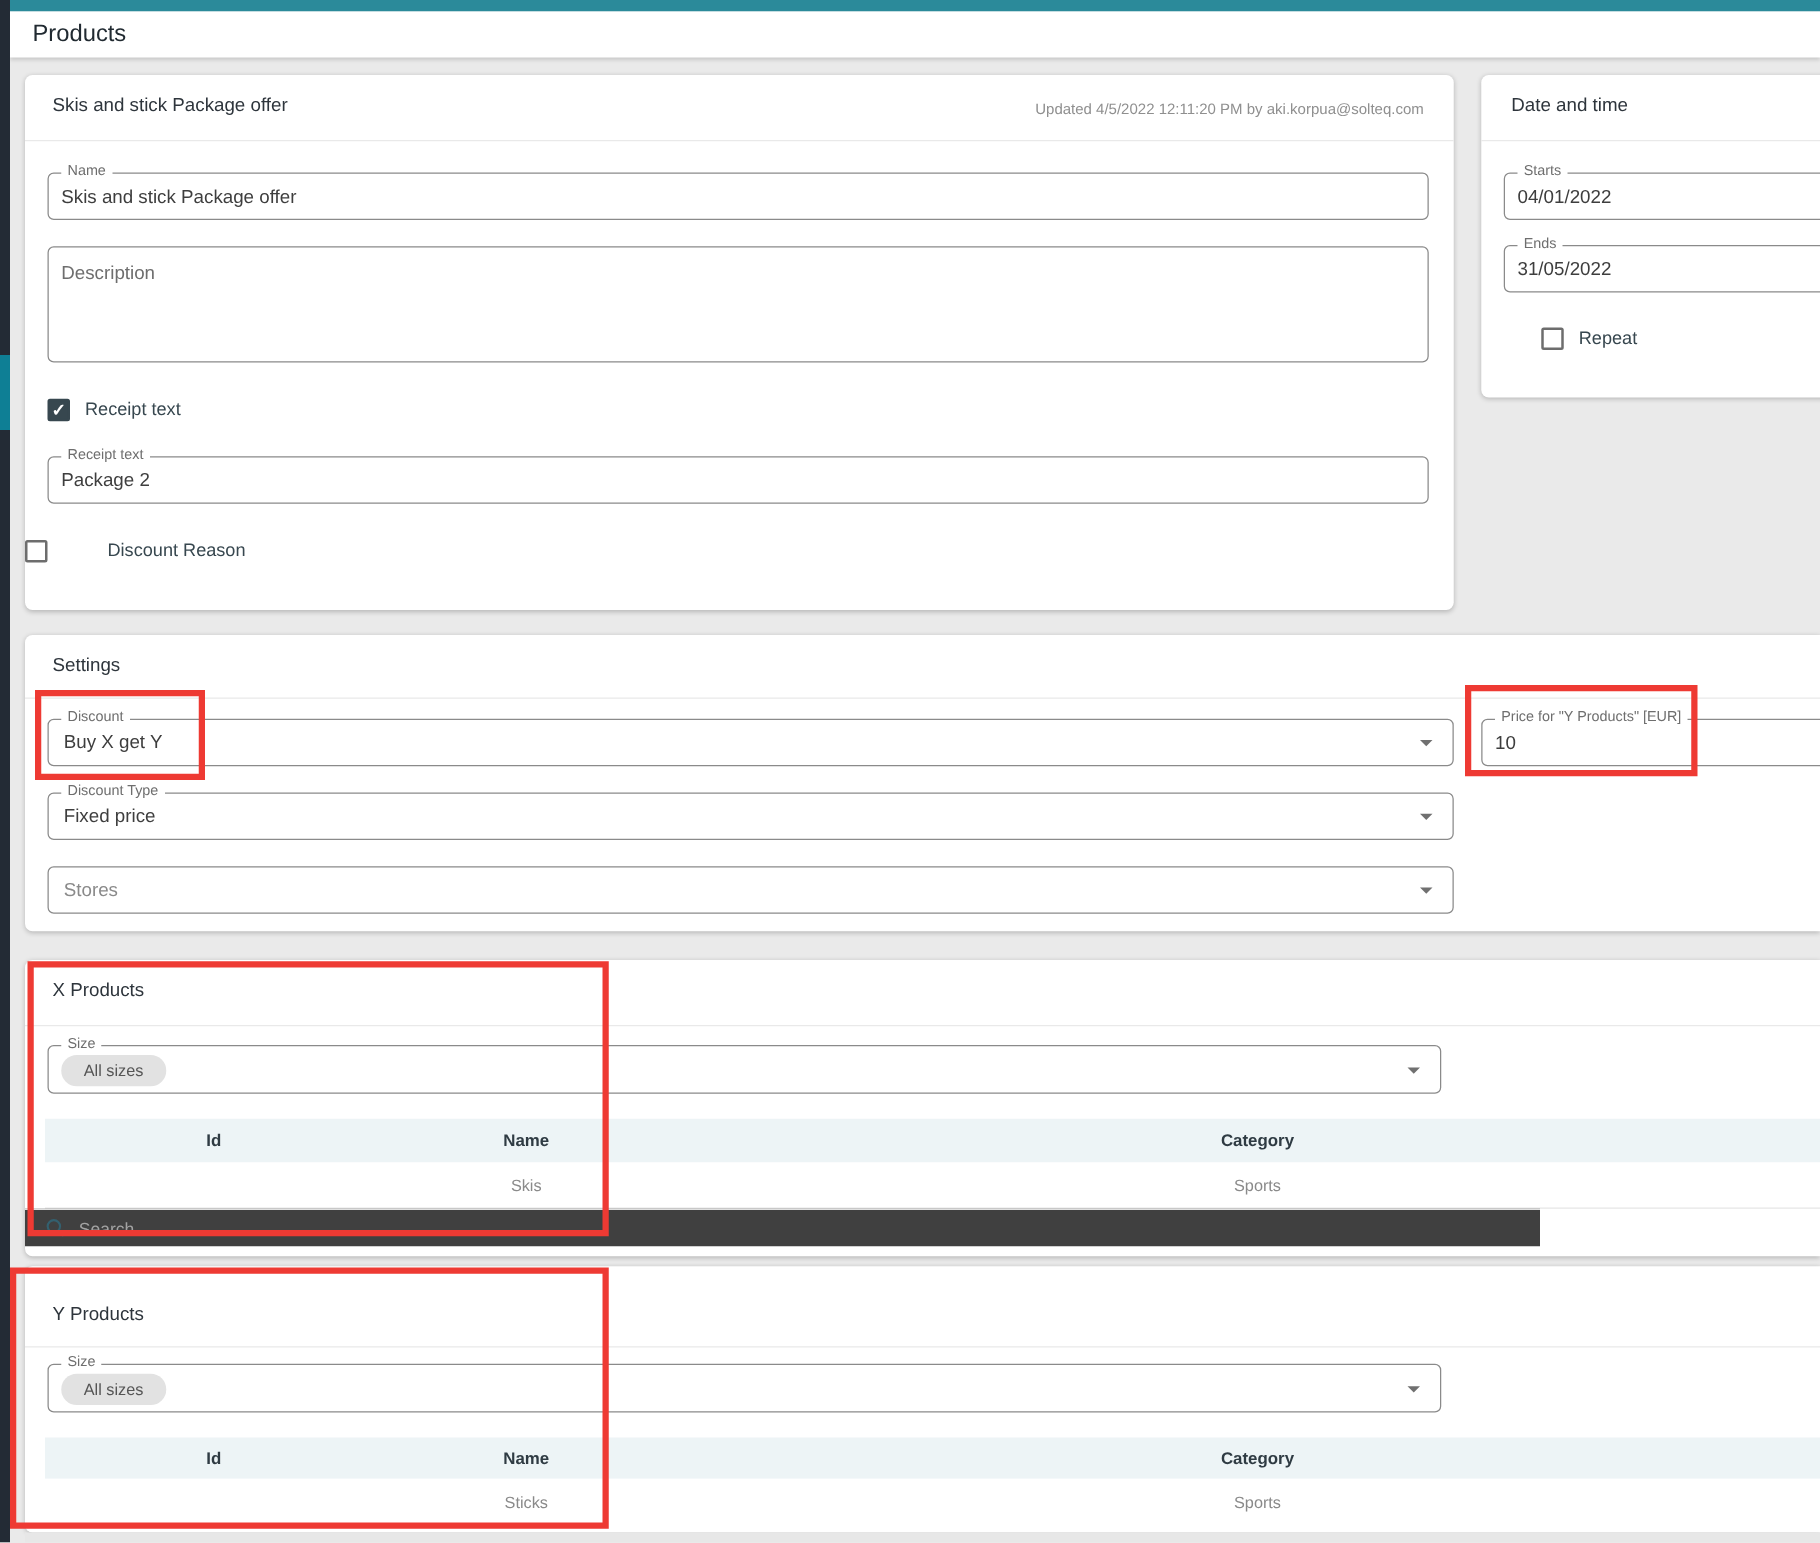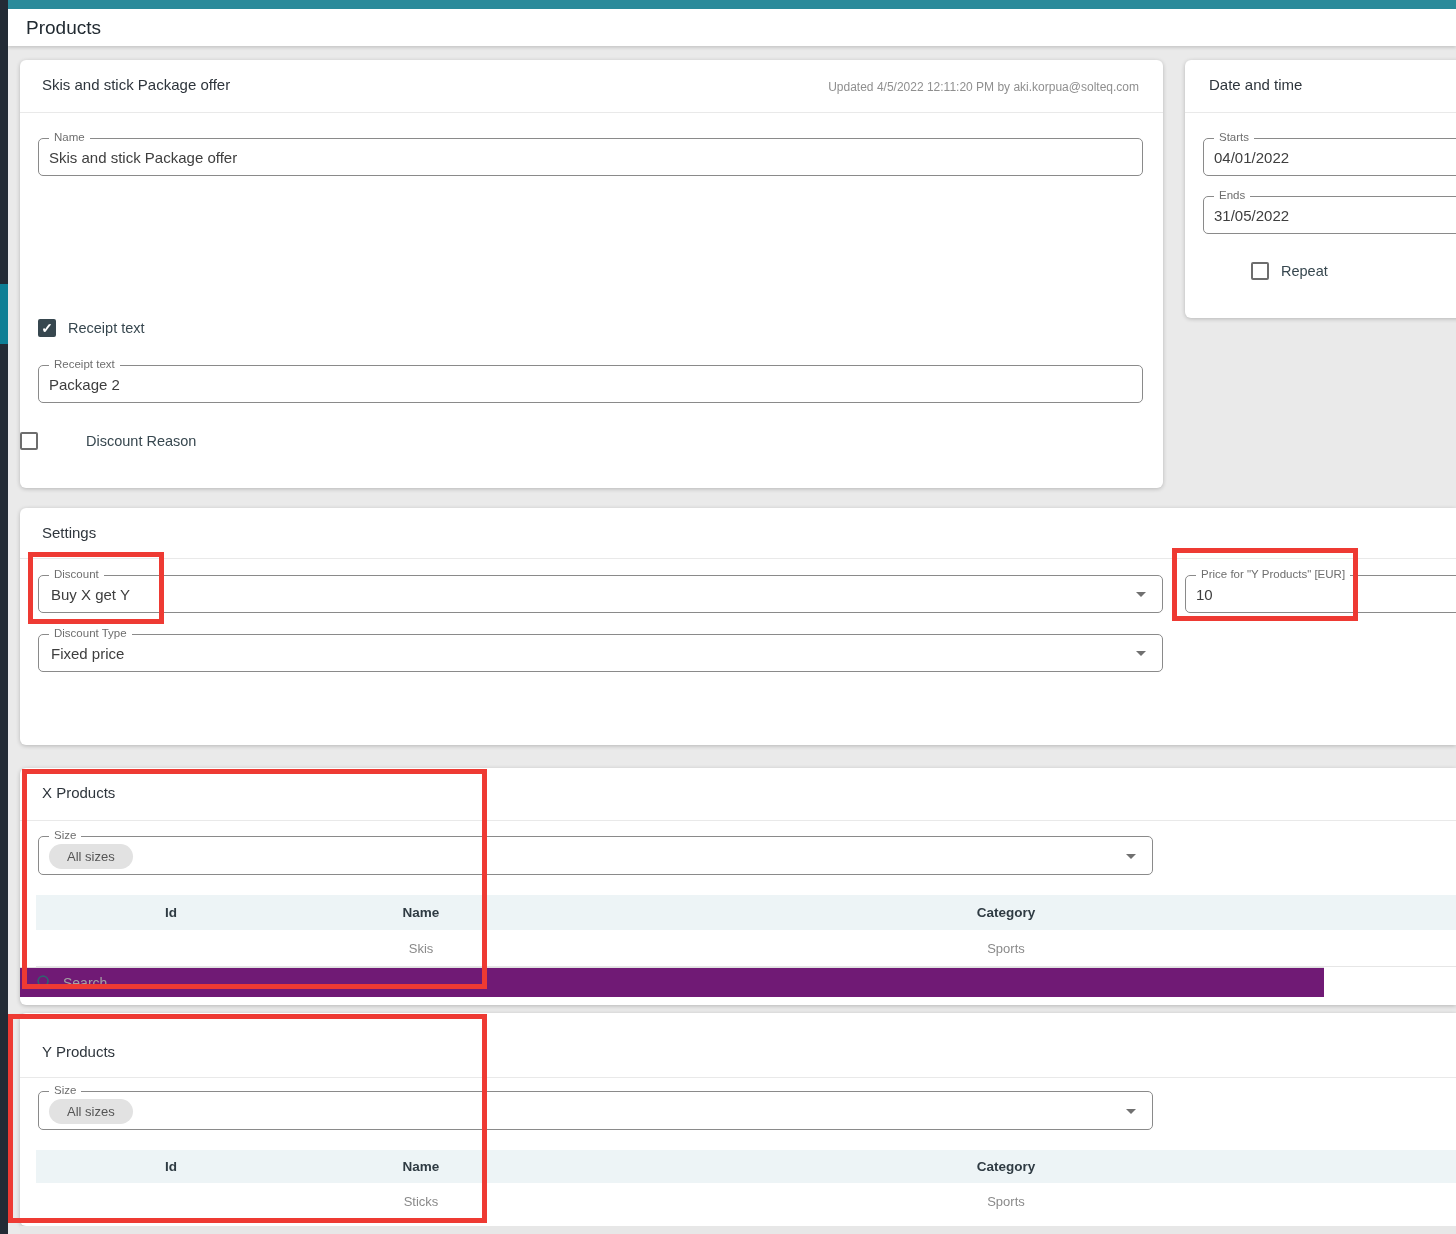--- a/index.html
+++ b/index.html
@@ -49,21 +49,21 @@
   .cbrow .cb-label { margin-left:12px; font-size:14.5px; color:#37474f; }
 
   
   .trow { position:absolute; left:16px; width:1436px; display:grid;
           grid-template-columns:270px 230px 340px 260px 1fr; align-items:center; }
   .trow > div { text-align:center; }
   .thead { background:#edf4f6; font-size:13.5px; font-weight:600; color:#2f3b43; }
   .tdata { font-size:13px; color:#8a8a8a; border-bottom:1px solid #e6e6e6; background:#fff; }
 
   
-  .search-row { position:absolute; left:0; width:1304px; background:#701a75; display:flex;
+  .search-row { position:absolute; left:0; width:1212px; background:#404040; display:flex;
                 align-items:center; border-top:1px solid #e0e0e0; }
   .search-row .s-icon { margin-left:16px; display:inline-flex; }
   .search-row .s-text { margin-left:10px; font-size:14px; color:#a3a3a3; }
 
   .updated-note { position:absolute; right:24px; top:20px; font-size:12px; color:#8f8f8f; }
 
   
   .redbox { position:absolute; border:5px solid #ee3a33; z-index:20; pointer-events:none; }
 
   .bottom-band { position:absolute; left:20px; top:1226px; width:1436px; height:8px; background:#e7e7e7; }
@@ -83,20 +83,23 @@
 <div class="card" style="left:20px; top:60px; width:1143px; height:428px;">
   <div class="card-title">Skis and stick Package offer</div>
   <div class="updated-note">Updated 4/5/2022 12:11:20 PM by aki.korpua@solteq.com</div>
   <div class="card-divider" style="top:52px;"></div>
 
   <div class="ofield" style="left:18px; top:78px; width:1105px; height:38px;">
     <span class="fl">Name</span>
     <input type="text" value="Skis and stick Package offer" style="">
   </div>
 
+  <div class="ofield" style="left:18px; top:137px; width:1105px; height:93px;">
+    <span class="inner-label">Description</span>
+  </div>
 
   <div class="cbrow" style="left:18px; top:259px;">
     <span class="cb checked">✓</span>
     <span class="cb-label">Receipt text</span>
   </div>
 
   <div class="ofield" style="left:18px; top:305px; width:1105px; height:38px;">
     <span class="fl">Receipt text</span>
     <input type="text" value="Package 2" style="">
   </div>
@@ -114,21 +117,21 @@
   <div class="ofield" style="left:18px; top:78px; width:300px; height:38px;">
     <span class="fl">Starts</span>
     <input type="text" value="04/01/2022" style="">
   </div>
 
   <div class="ofield" style="left:18px; top:136px; width:300px; height:38px;">
     <span class="fl">Ends</span>
     <input type="text" value="31/05/2022" style="">
   </div>
 
-  <div class="cbrow" style="left:22px; top:202px;padding-left:44px;">
+  <div class="cbrow" style="left:4px; top:202px;padding-left:44px;">
     <span class="cb"></span>
     <span class="cb-label">Repeat</span>
   </div>
 </div>
 
 <div class="card" style="left:20px; top:508px; width:1436px; height:237px; border-radius:6px 0 0 6px;">
   <div class="card-title">Settings</div>
   <div class="card-divider" style="top:50px;"></div>
 
   <div class="ofield" style="left:18px; top:126px; width:1125px; height:38px;">
@@ -136,20 +139,24 @@
     <span class="val">Fixed price</span>
     <span class="arrow"></span>
   </div>
 
   <div class="ofield" style="left:18px; top:67px; width:1125px; height:38px;">
     <span class="fl">Discount</span>
     <span class="val">Buy X get Y</span>
     <span class="arrow"></span>
   </div>
 
+  <div class="ofield" style="left:18px; top:185px; width:1125px; height:38px;">
+    <span class="val ph">Stores</span>
+    <span class="arrow"></span>
+  </div>
 
   <div class="ofield" style="left:1165px; top:67px; width:300px; height:38px;">
     <span class="fl">Price for "Y Products" [EUR]</span>
     <input type="text" value="10" style="">
   </div>
 </div>
 
 <div class="card" style="left:20px; top:768px; width:1436px; height:237px; border-radius:6px 0 0 6px;">
   <div class="card-title">X Products</div>
   <div class="card-divider" style="top:52px;"></div>

